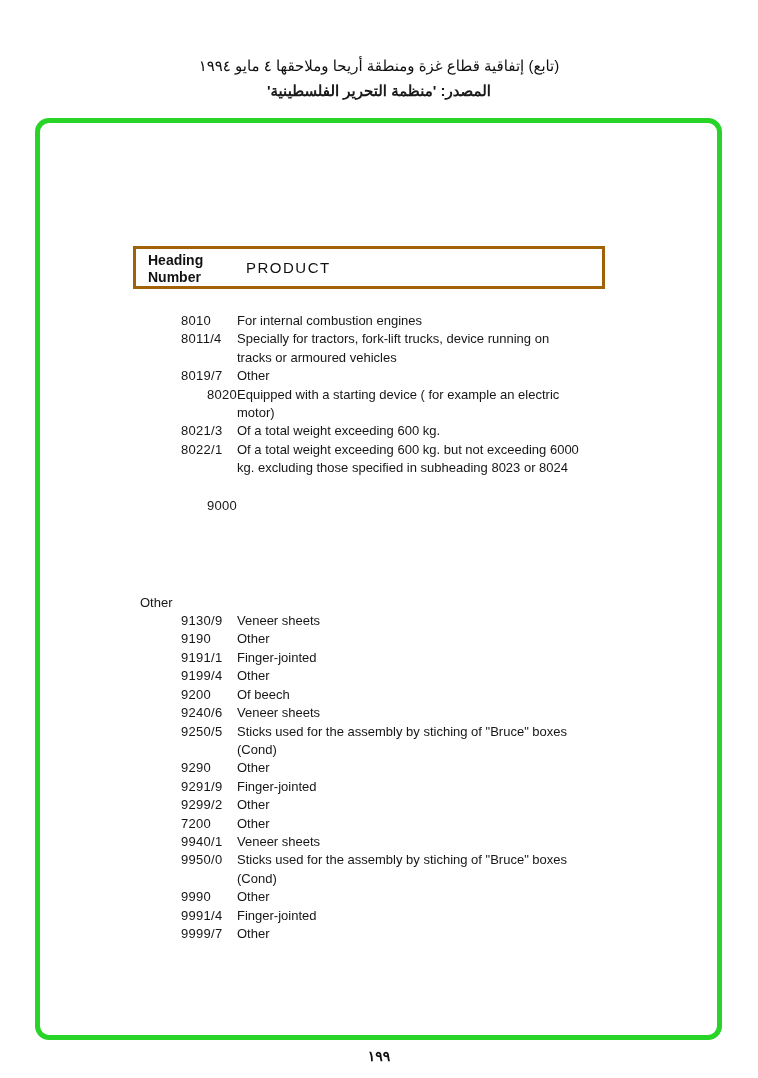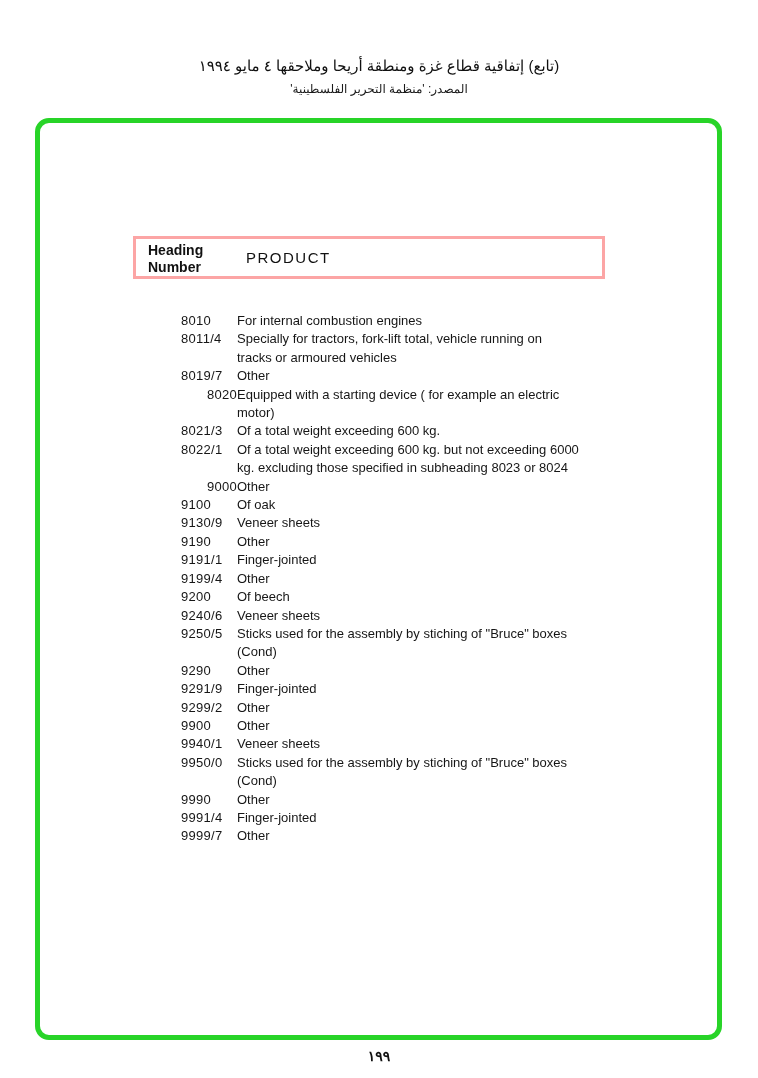--- a/index.html
+++ b/index.html
@@ -28,46 +28,46 @@
     font-size: 15px;
     color: #101010;
   }
   .arabic-source {
     position: absolute;
     top: 82px;
     left: 0;
     right: 0;
     text-align: center;
     direction: rtl;
-    font-weight: normal;
-    font-size: 12px;
+    font-weight: bold;
+    font-size: 15px;
     color: #1a1a1a;
   }
 
   
   .green-frame {
     position: absolute;
     left: 35px;
     top: 118px;
     width: 677px;
     height: 912px;
     border: 5px solid #28d428;
     border-radius: 14px;
     background: #ffffff;
     box-sizing: content-box;
   }
 
   
   .table-header-box {
     position: absolute;
     left: 133px;
-    top: 236px;
+    top: 246px;
     width: 472px;
     height: 43px;
-    border: 3px solid #fca5a5;
+    border: 3px solid #a16207;
     box-sizing: border-box;
     background: #ffffff;
   }
   .heading-col {
     position: absolute;
     left: 12px;
     top: 3px;
     font-weight: bold;
     font-size: 14px;
     line-height: 17px;
@@ -103,20 +103,22 @@
     width: 97px;
     padding-left: 41px;
     box-sizing: border-box;
     letter-spacing: 0.3px;
   }
   .row.level0 .num {
     padding-left: 0;
     text-align: right;
   }
   .row.gap {
+    margin-top: 19px;
+    flex-direction: column;
   }
   .product {
     white-space: pre-line;
     width: 385px;
   }
 
   
   .page-number {
     position: absolute;
     top: 1048px;
@@ -147,21 +149,21 @@
 </div>
 
 <div class="table-body">
   <div class="row">
     <span class="num">8010</span>
     <span class="product">For internal combustion engines</span>
   </div>
 
   <div class="row">
     <span class="num">8011/4</span>
-    <span class="product">Specially for tractors, fork-lift total, vehicle running on
+    <span class="product">Specially for tractors, fork-lift trucks, device running on
 tracks or armoured vehicles</span>
   </div>
 
   <div class="row">
     <span class="num">8019/7</span>
     <span class="product">Other</span>
   </div>
 
   <div class="row level0">
     <span class="num">8020</span>
@@ -178,24 +180,20 @@
     <span class="num">8022/1</span>
     <span class="product">Of a total weight exceeding 600 kg. but not exceeding 6000
 kg. excluding those specified in subheading 8023 or 8024</span>
   </div>
 
   <div class="row level0 gap">
     <span class="num">9000</span>
     <span class="product">Other</span>
   </div>
 
-  <div class="row">
-    <span class="num">9100</span>
-    <span class="product">Of oak</span>
-  </div>
 
   <div class="row">
     <span class="num">9130/9</span>
     <span class="product">Veneer sheets</span>
   </div>
 
   <div class="row">
     <span class="num">9190</span>
     <span class="product">Other</span>
   </div>
@@ -235,21 +233,21 @@
     <span class="num">9291/9</span>
     <span class="product">Finger-jointed</span>
   </div>
 
   <div class="row">
     <span class="num">9299/2</span>
     <span class="product">Other</span>
   </div>
 
   <div class="row">
-    <span class="num">9900</span>
+    <span class="num">7200</span>
     <span class="product">Other</span>
   </div>
 
   <div class="row">
     <span class="num">9940/1</span>
     <span class="product">Veneer sheets</span>
   </div>
 
   <div class="row">
     <span class="num">9950/0</span>

